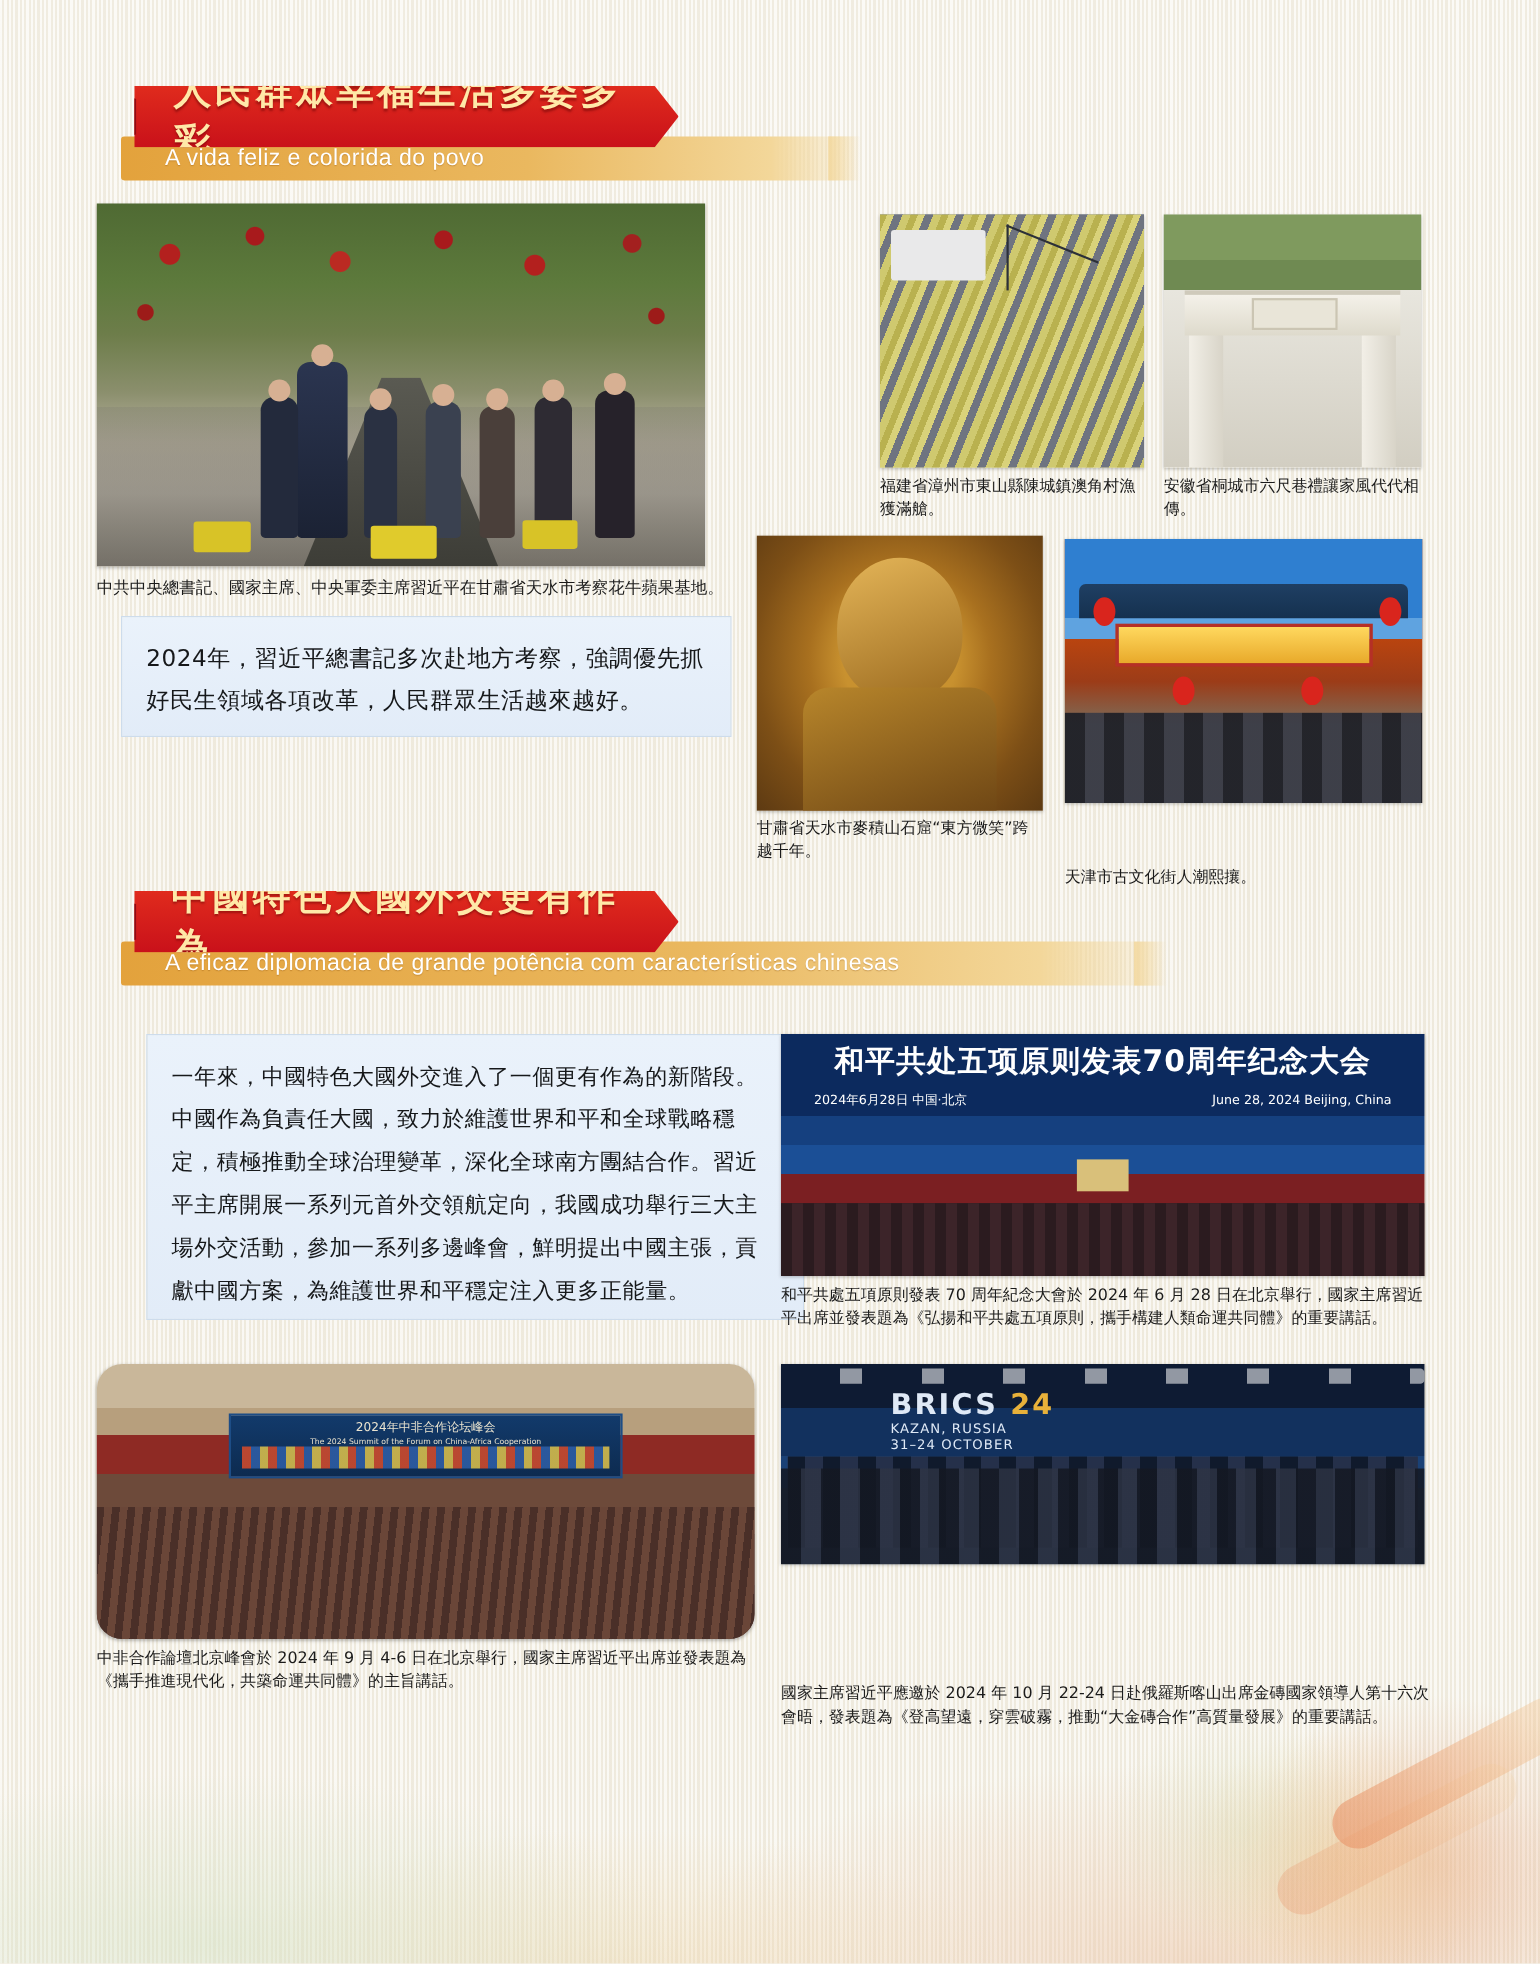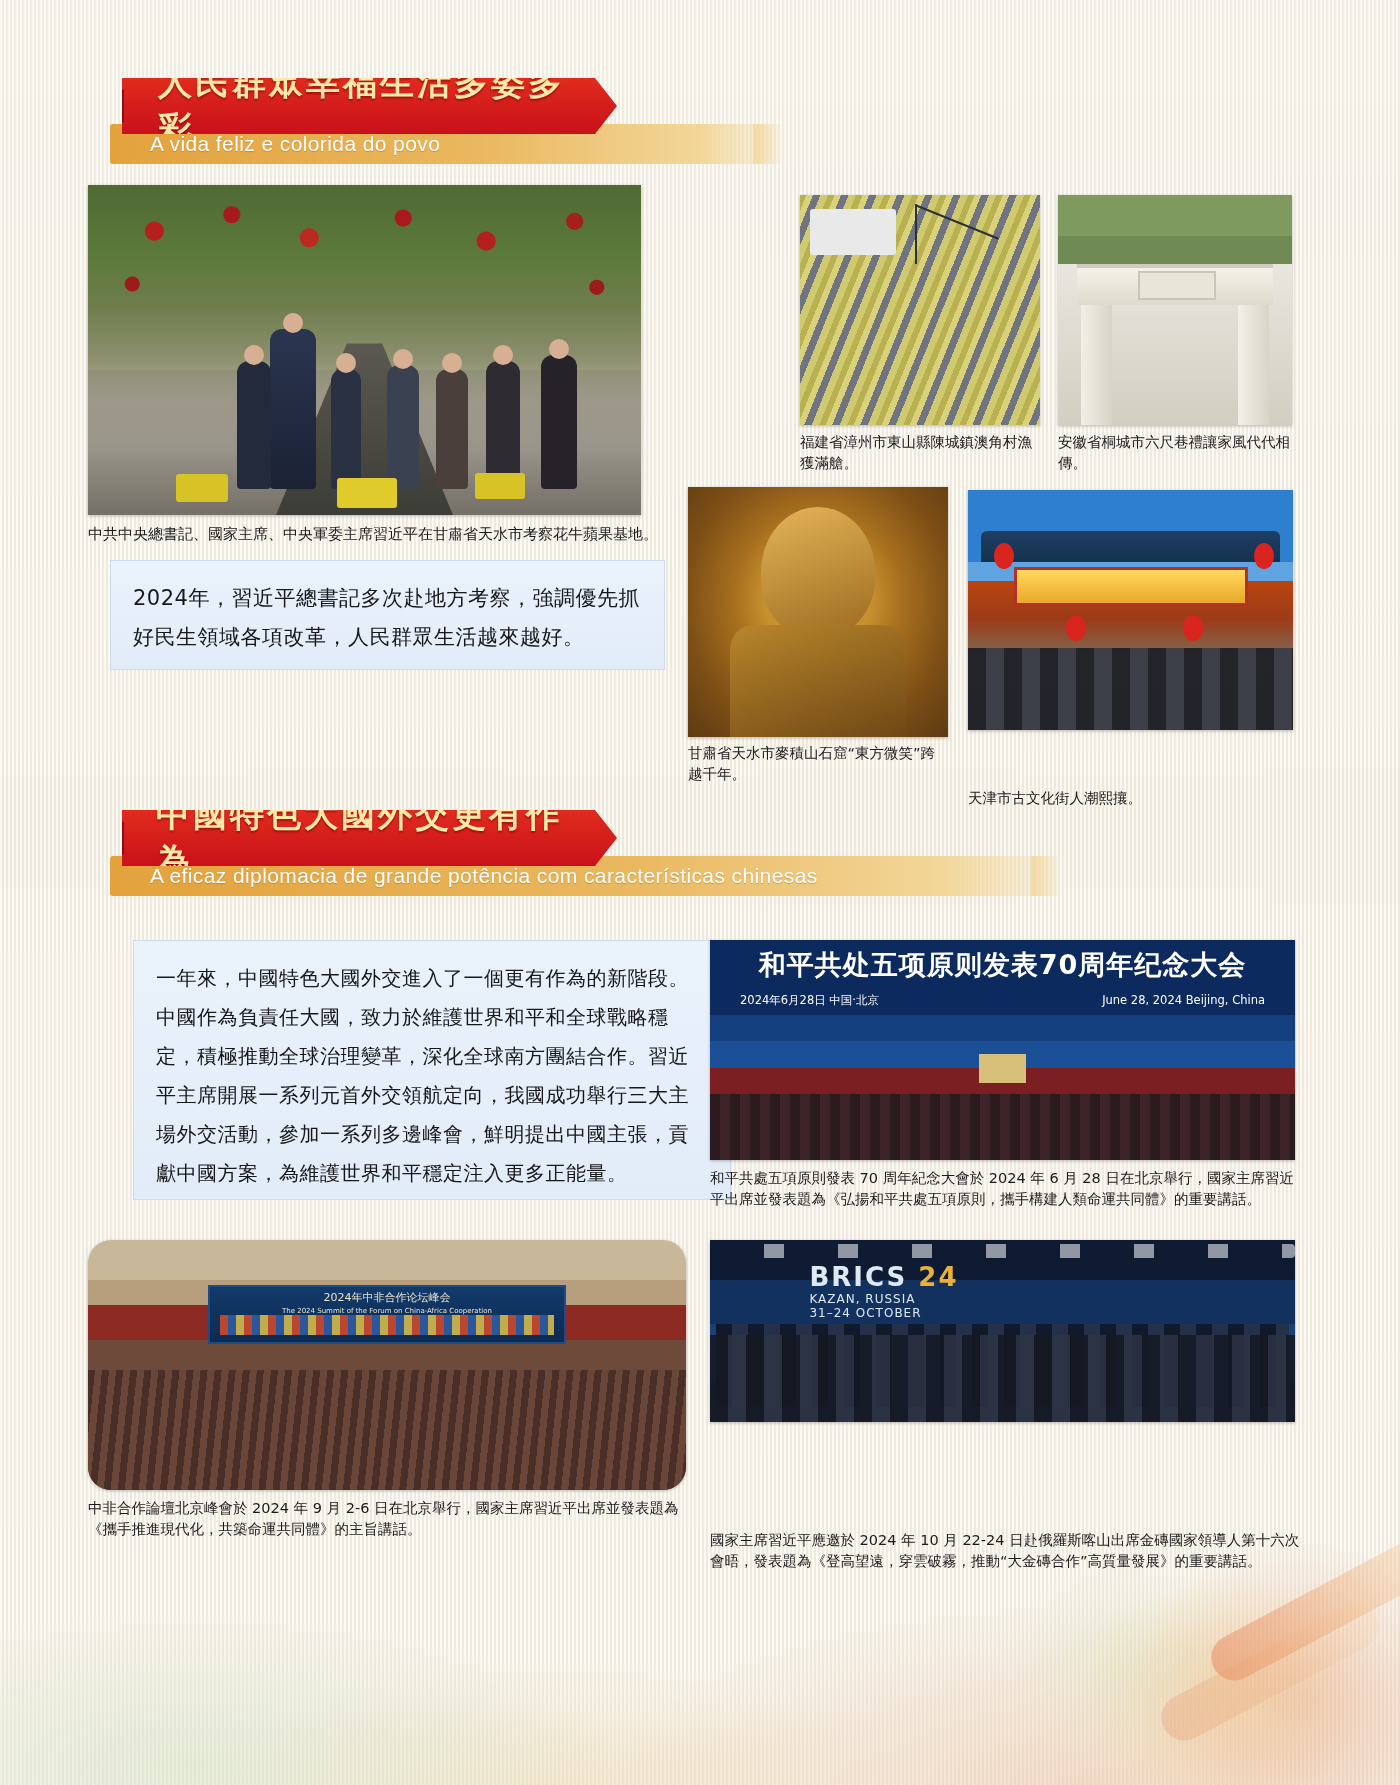--- a/index.html
+++ b/index.html
@@ -330,21 +330,21 @@
 
   <div class="photo ph-hall" style="left:88px; top:1240px; width:598px; height:250px;border-radius:23px;">
     <div class="screen"></div>
     <div class="flags"></div>
     <div class="seats"></div>
     <div style="position:absolute; left:30%; right:30%; top:20%; text-align:center; color:#e9e3cf; font-size:11px; font-family:'DejaVu Sans','Liberation Sans',sans-serif;">
       <div>2024年中非合作论坛峰会</div>
       <div style="font-size:7px; margin-top:2px;">The 2024 Summit of the Forum on China-Africa Cooperation</div>
     </div>
   </div>
-  <div class="cap small" style="left:88px; top:1498px; width:596px;">中非合作論壇北京峰會於 2024 年 9 月 2-6 日在北京舉行，國家主席習近平出席並發表題為《攜手推進現代化，共築命運共同體》的主旨講話。</div>
+  <div class="cap small" style="left:88px; top:1498px; width:596px;">中非合作論壇北京峰會於 2024 年 9 月 4-6 日在北京舉行，國家主席習近平出席並發表題為《攜手推進現代化，共築命運共同體》的主旨講話。</div>
 
   <div class="photo ph-brics" style="left:710px; top:1240px; width:585px; height:182px;">
     <div class="lamps"></div>
     <div class="logo">
       <span>BRICS</span>
       <span style="color:#e8b13a;">24</span>
       <small>KAZAN, RUSSIA</small>
       <small>31–24 OCTOBER</small>
     </div>
     <div class="row"></div>

